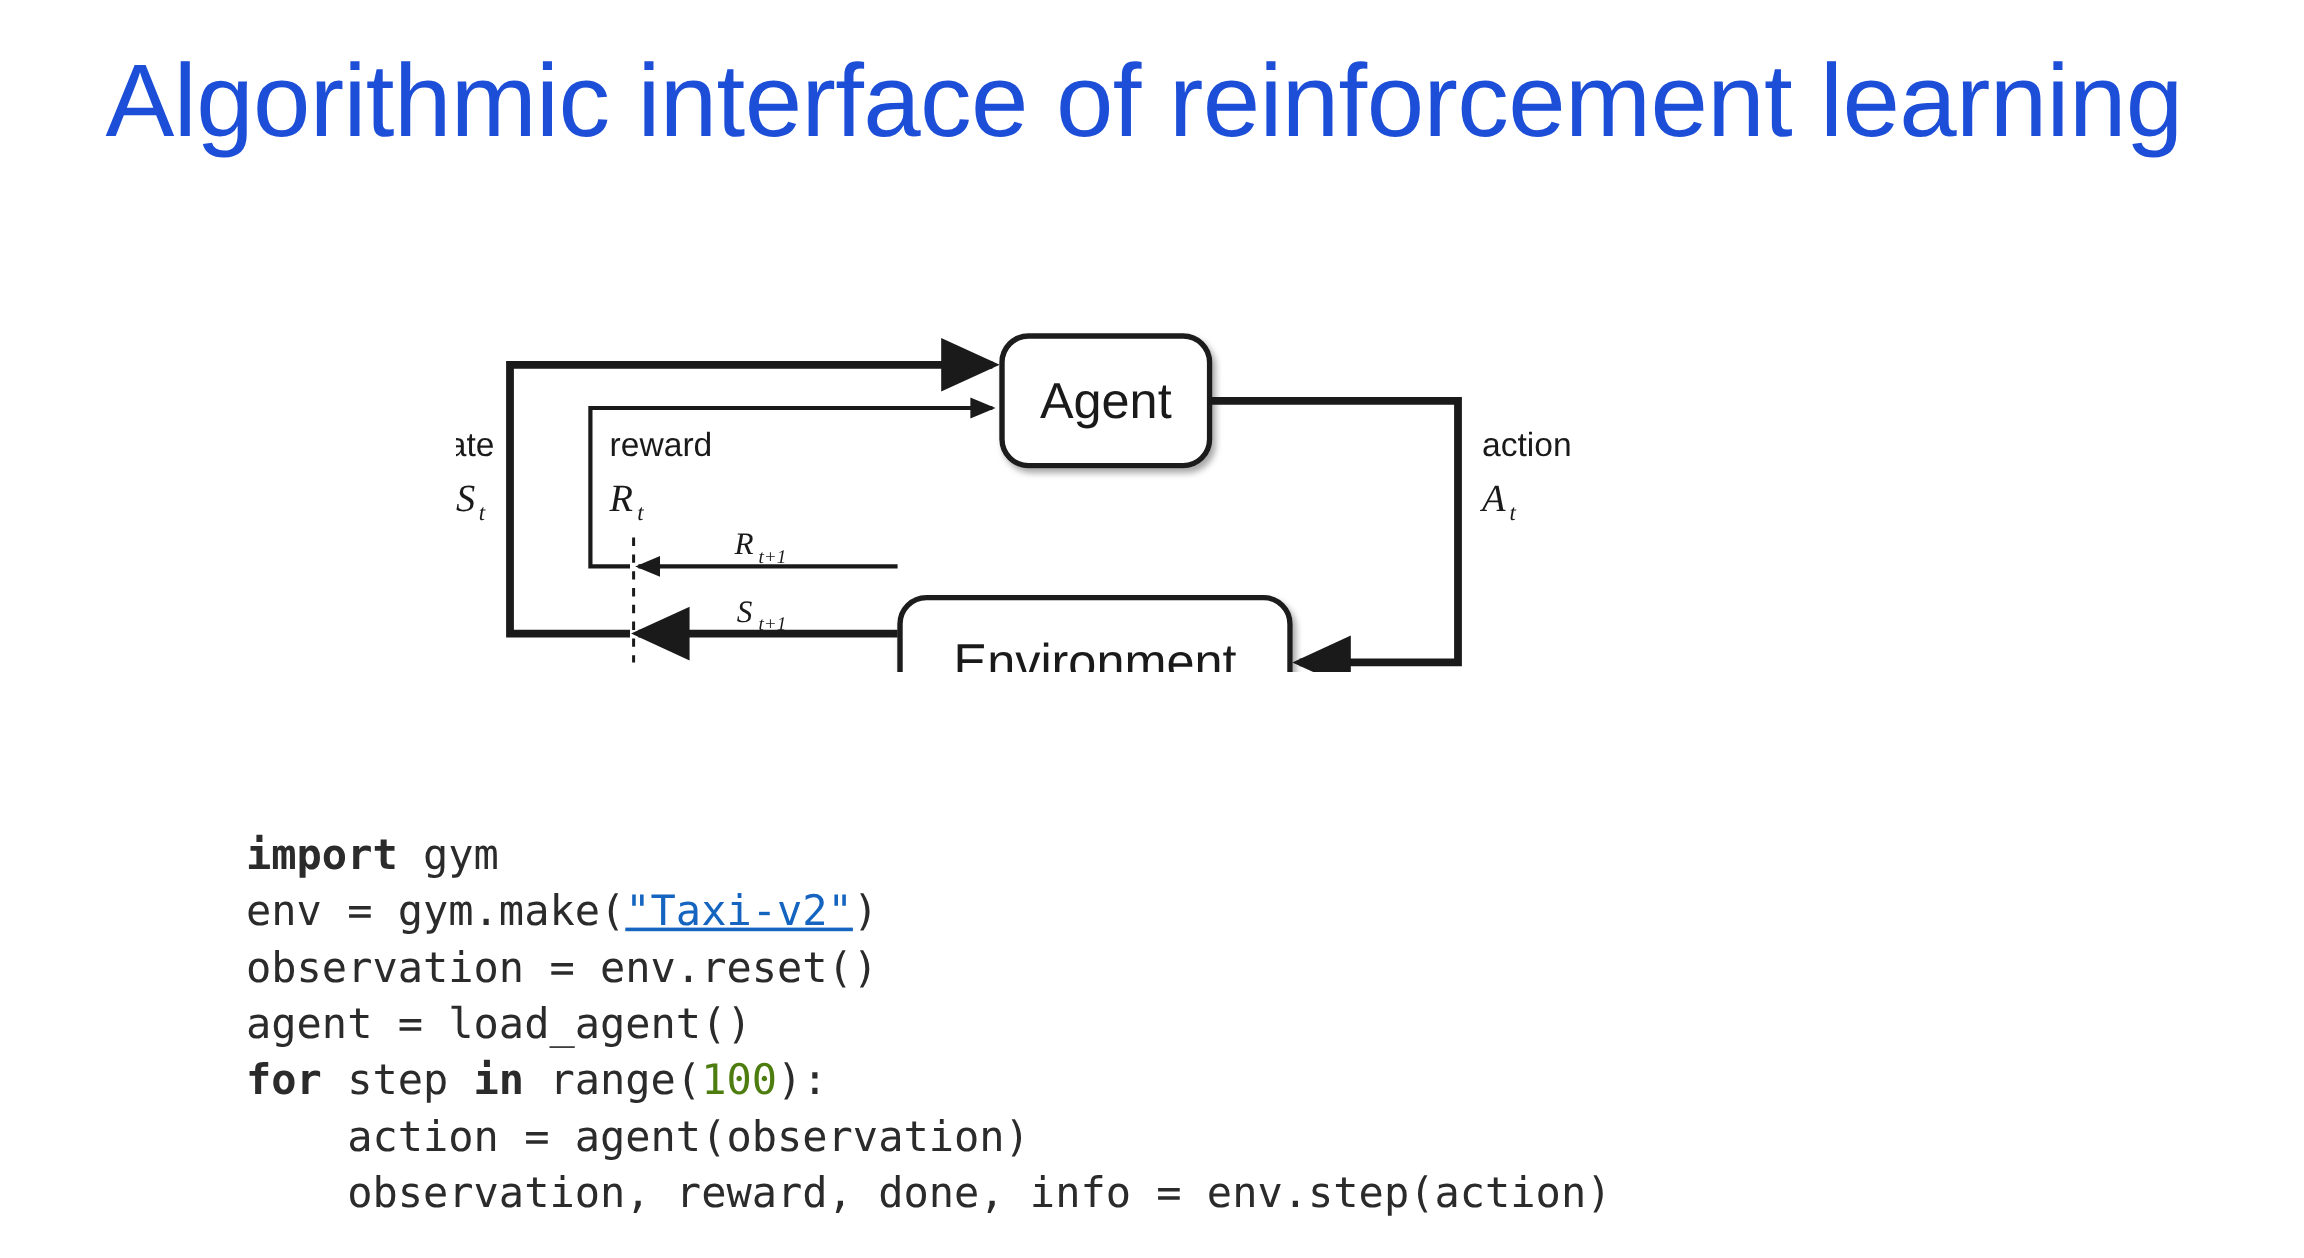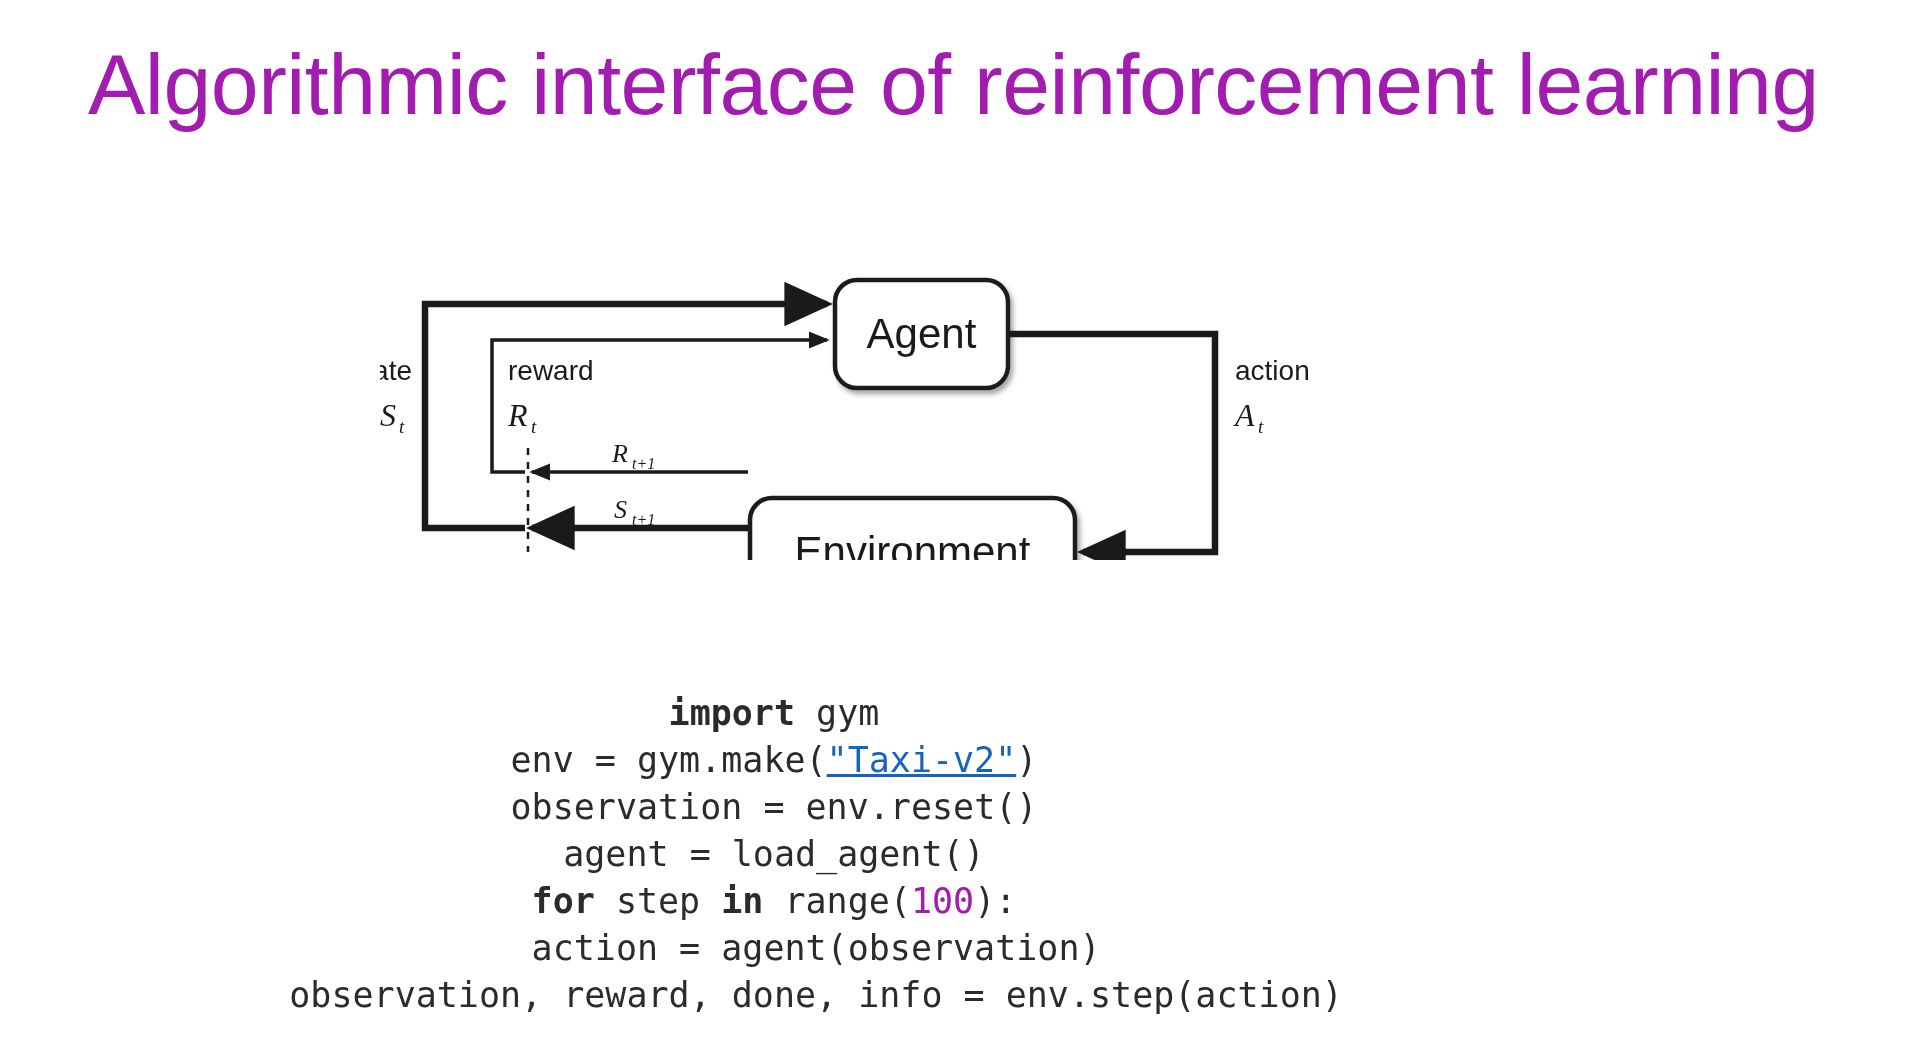--- a/index.html
+++ b/index.html
@@ -19,21 +19,21 @@
   
   #slide-title {
     position: absolute;
     left: 88px;
     top: 38px;
     width: 1760px;
     font-family: "Liberation Sans", sans-serif;
     font-size: 86px;
     font-weight: 400;
     line-height: 1.08;
-    color: #a21caf;
+    color: #1d4ed8;
     letter-spacing: -0.5px;
     white-space: nowrap;
   }
 
   
   #diagram-wrap {
     position: absolute;
     left: 380px;
     top: 200px;
     width: 1000px;
@@ -82,25 +82,24 @@
   
   #code-block {
     position: absolute;
     left: 205px;
     top: 690px;
     font-family: "DejaVu Sans Mono", "Liberation Mono", monospace;
     font-size: 35px;
     line-height: 47px;
     color: #2b2b2b;
     white-space: pre;
-    text-align: center;
   }
   #code-block .ln { display: block; white-space: pre; }
   .tok-kw   { font-weight: bold; color: #2b2b2b; }
-  .tok-num  { color: #a21caf; }
+  .tok-num  { color: #4d7c0f; }
   .tok-link { color: #1565c0; text-decoration: underline; }
   .tok-txt  { color: #2b2b2b; }
 </style>
 </head>
 <body>
 
 <div id="slide">
 
   <div id="slide-title">Algorithmic interface of reinforcement learning</div>
 

